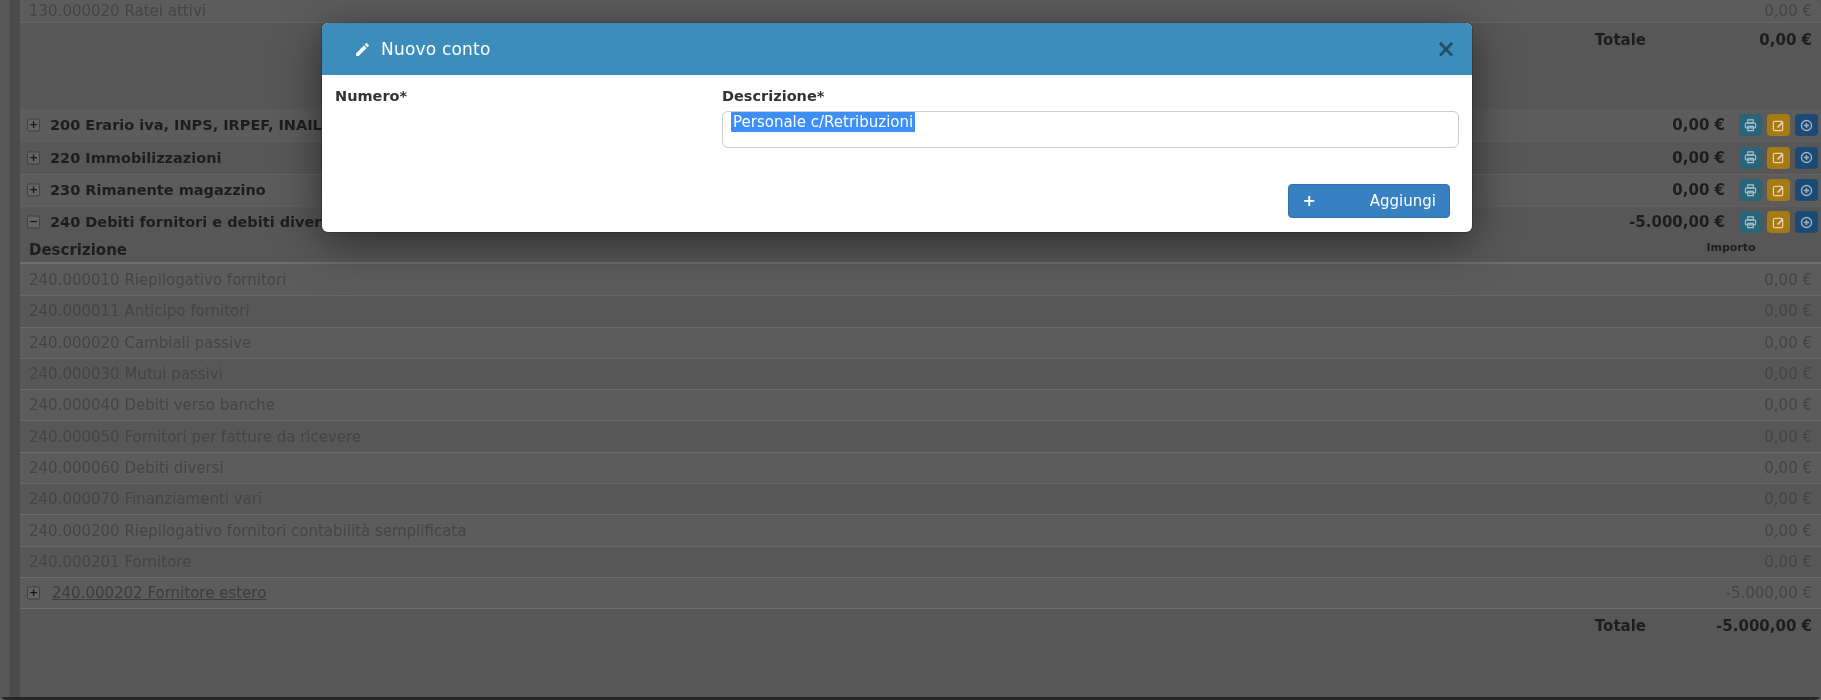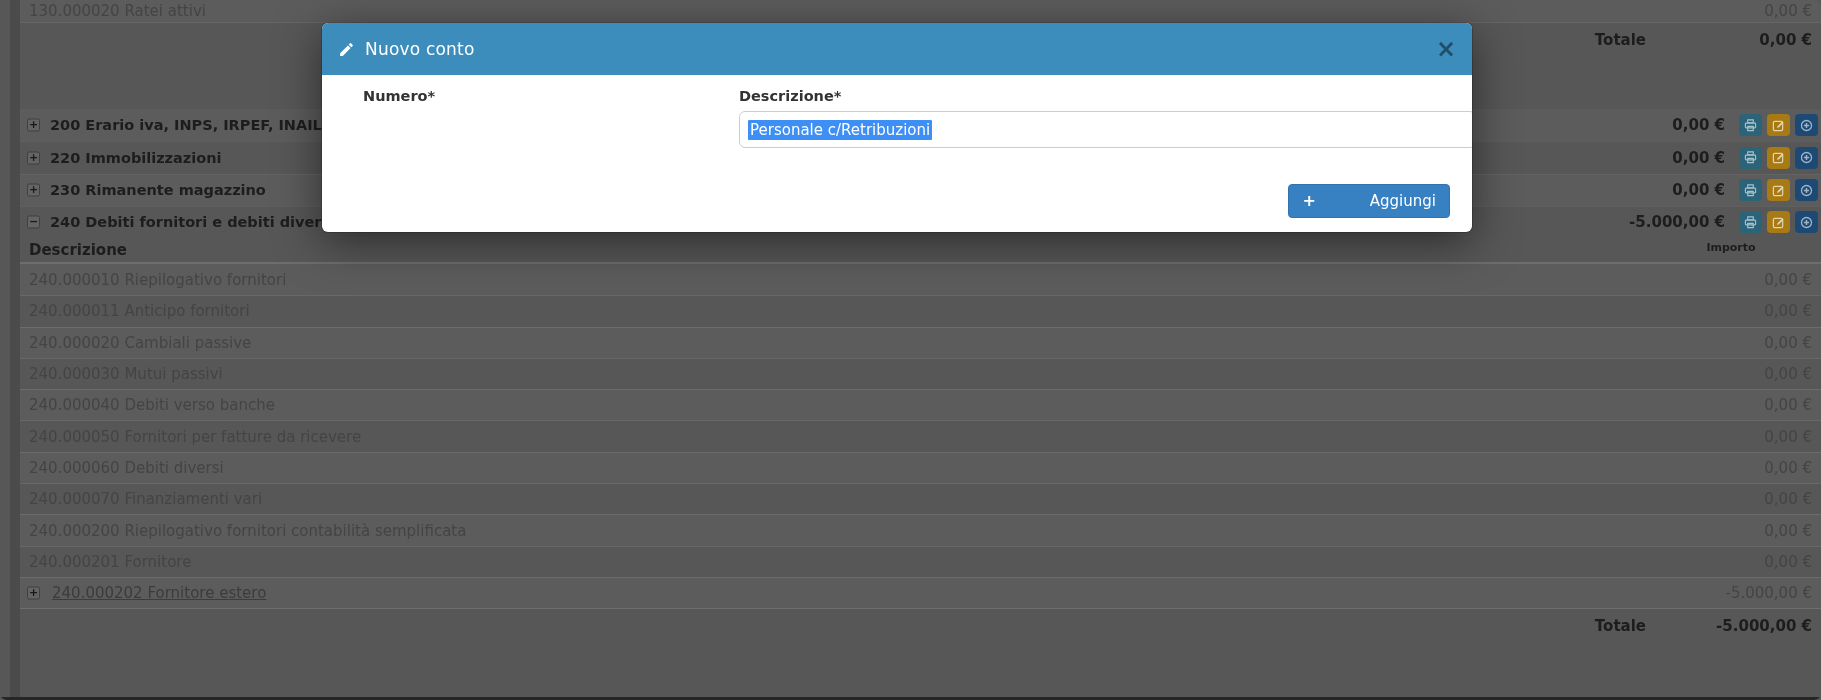--- a/index.html
+++ b/index.html
@@ -64,37 +64,37 @@
   .sub-totale .tot-amt   { position:absolute; right:9px;  top:50%; transform:translateY(-50%); font-size:15px; font-weight:bold; color:#1d1d1d; }
 
   
   .modal {
     position:absolute; left:322px; top:23px; width:1150px; height:209px;
     border-radius:6px; background:#ffffff;
     box-shadow:0 10px 45px rgba(0,0,0,0.5), 0 0 0 1px rgba(0,0,0,0.18);
     z-index:50; overflow:hidden;
   }
   .modal-header {
-    height:52px; background:#3c8dbc; display:flex; align-items:center; padding:0 16px; position:relative;
+    height:52px; background:#3c8dbc; display:flex; align-items:center; padding:0 32px; position:relative;
   }
   .modal-header .pencil { width:17px; height:17px; margin-right:10px; }
   .modal-title { color:#ffffff; font-size:17px; letter-spacing:0.2px; }
   .modal-close {
     position:absolute; right:16px; top:50%; transform:translateY(-52%);
     font-size:24px; font-weight:bold; color:rgba(0,0,0,0.45); cursor:pointer; line-height:1;
   }
-  .modal-body { padding:13px 13px 12px 13px; display:grid; grid-template-columns:358px 737px; column-gap:18px;margin-left:28px; }
+  .modal-body { padding:13px 13px 12px 13px; display:grid; grid-template-columns:358px 737px; column-gap:29px; }
   .field label { display:block; font-size:14.5px; font-weight:bold; color:#333333; margin-bottom:7px; }
   .input {
     height:37px; width:100%; border:1px solid #c9ced3; border-radius:6px;
     font-size:15px; color:#4f4f4f; background:#ffffff;
     font-family:"DejaVu Sans","Liberation Sans",sans-serif;
   }
   .input.center { text-align:center; }
-  .input-like { display:flex; align-items:center; padding:0 8px; }
+  .input-like { display:flex; align-items:flex-start; padding:0 8px; }
   .sel { background:#3d8ff5; color:#ffffff; padding:1px 2px; border-radius:1px; font-size:15px; white-space:nowrap; }
   .modal-footer-btn {
     position:absolute; right:22px; bottom:14px; height:34px; padding:0 13px;
     background:#3781c3; border:1px solid #3173ae; border-radius:4px;
     display:flex; align-items:center; cursor:pointer;
   }
   .modal-footer-btn .plus { color:#ffffff; font-weight:bold; font-size:16px; margin-right:7px; line-height:1; }
   .modal-footer-btn .lbl  { color:#ffffff; font-size:15px;margin-left:47px; }
 </style>
 </head>

